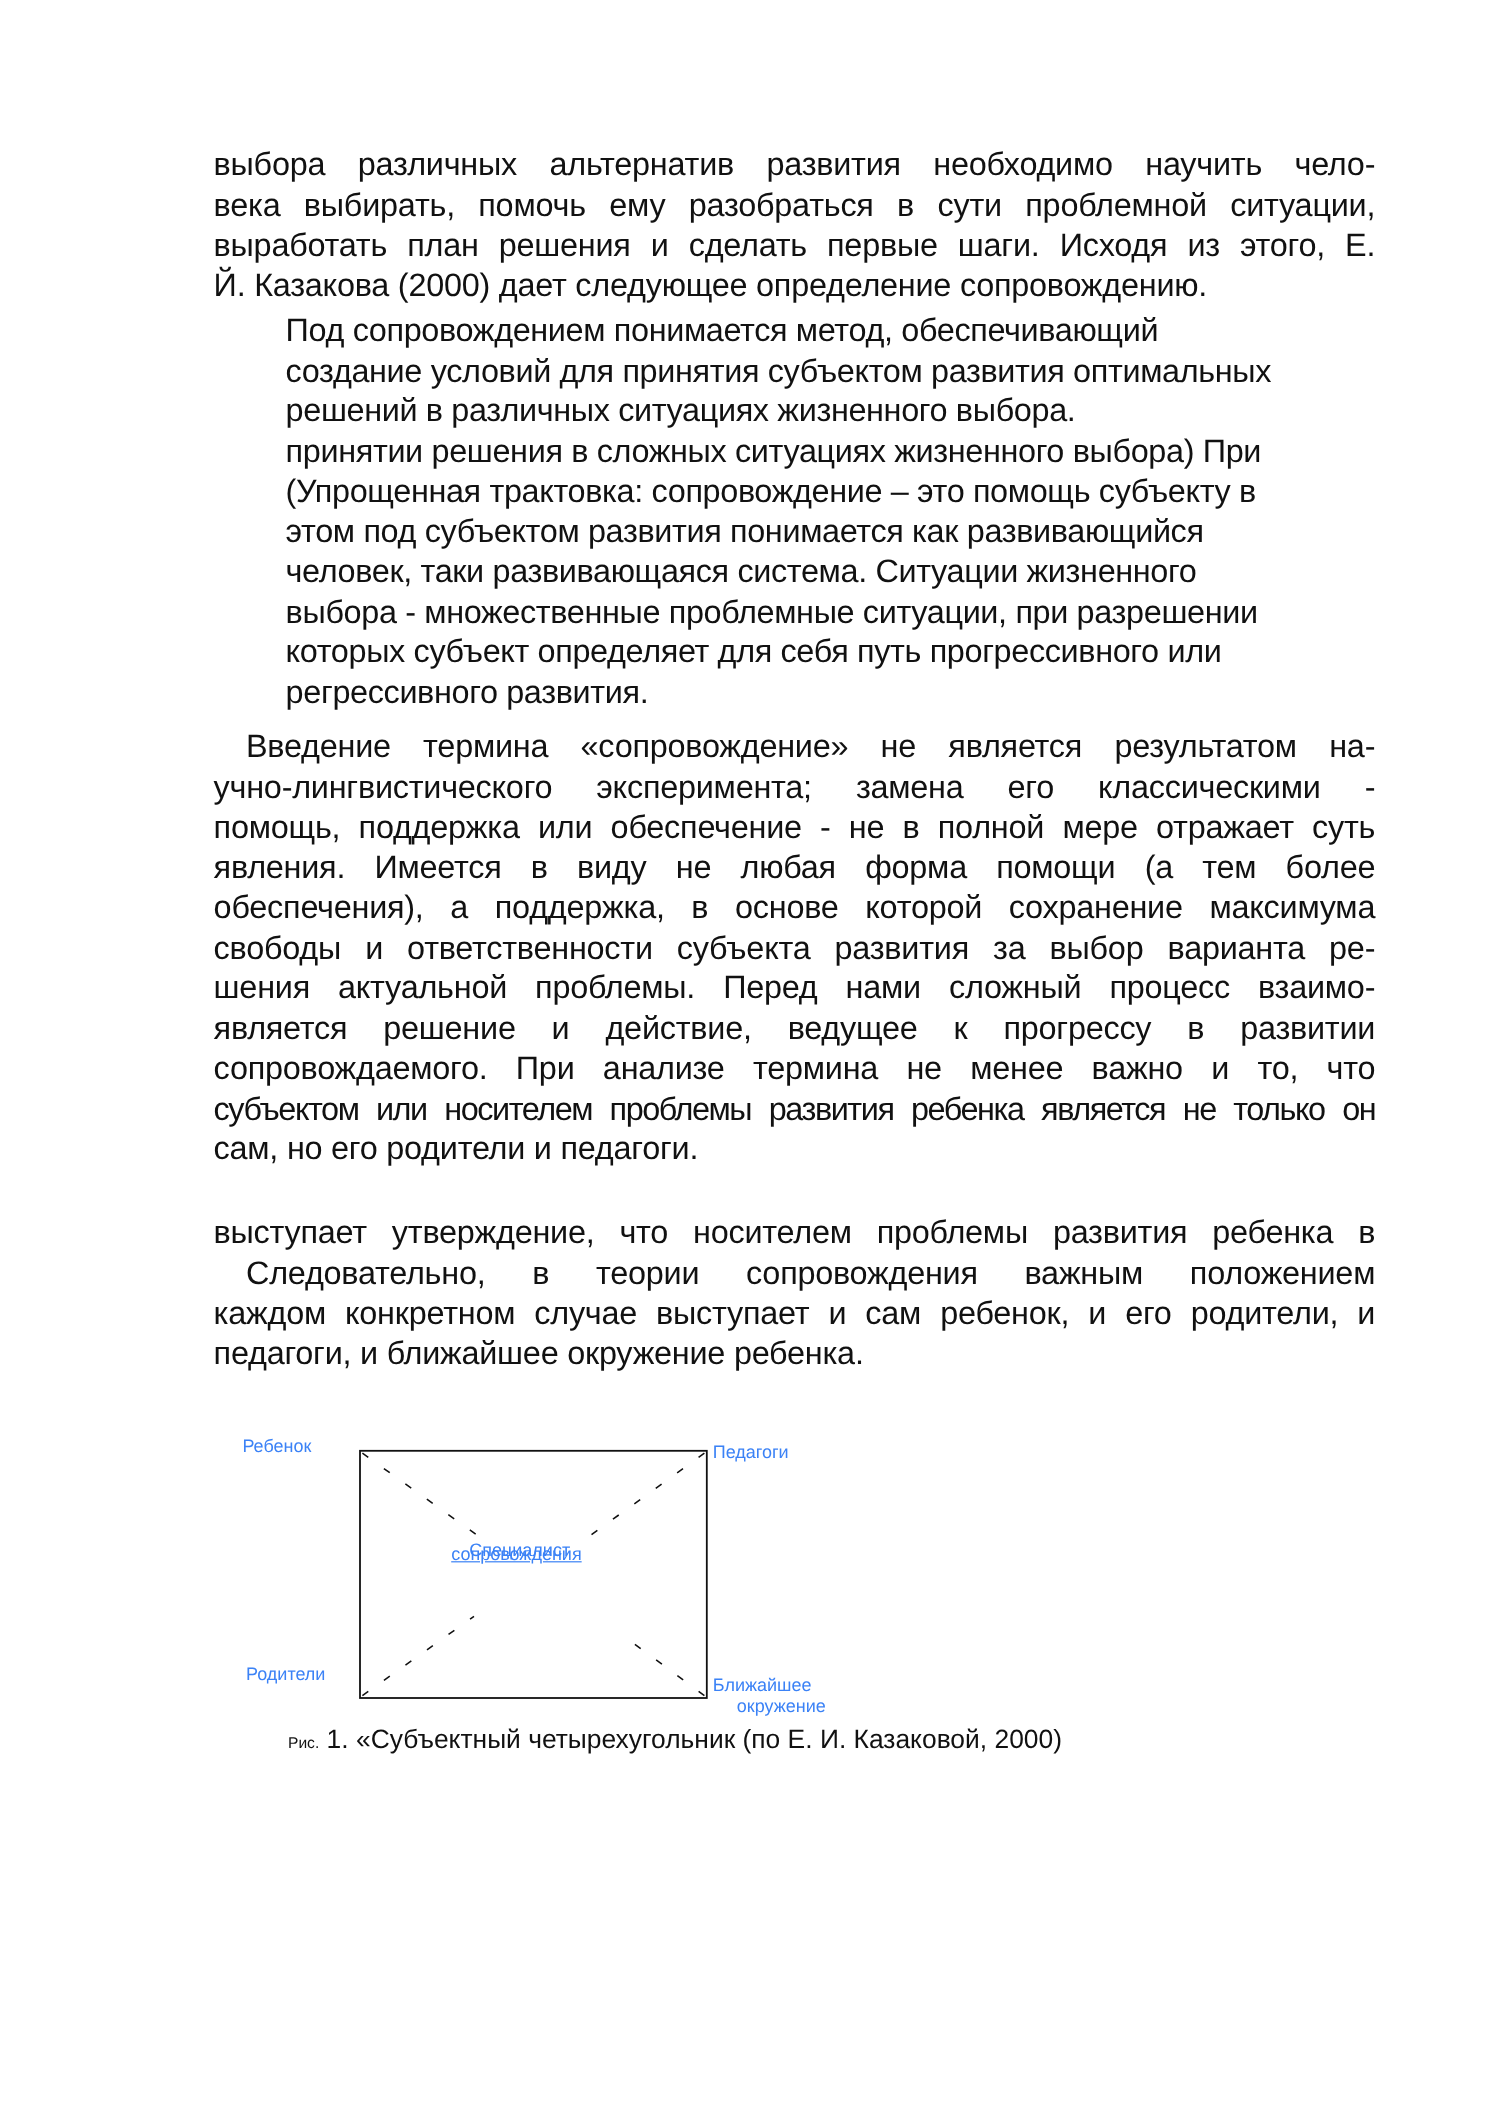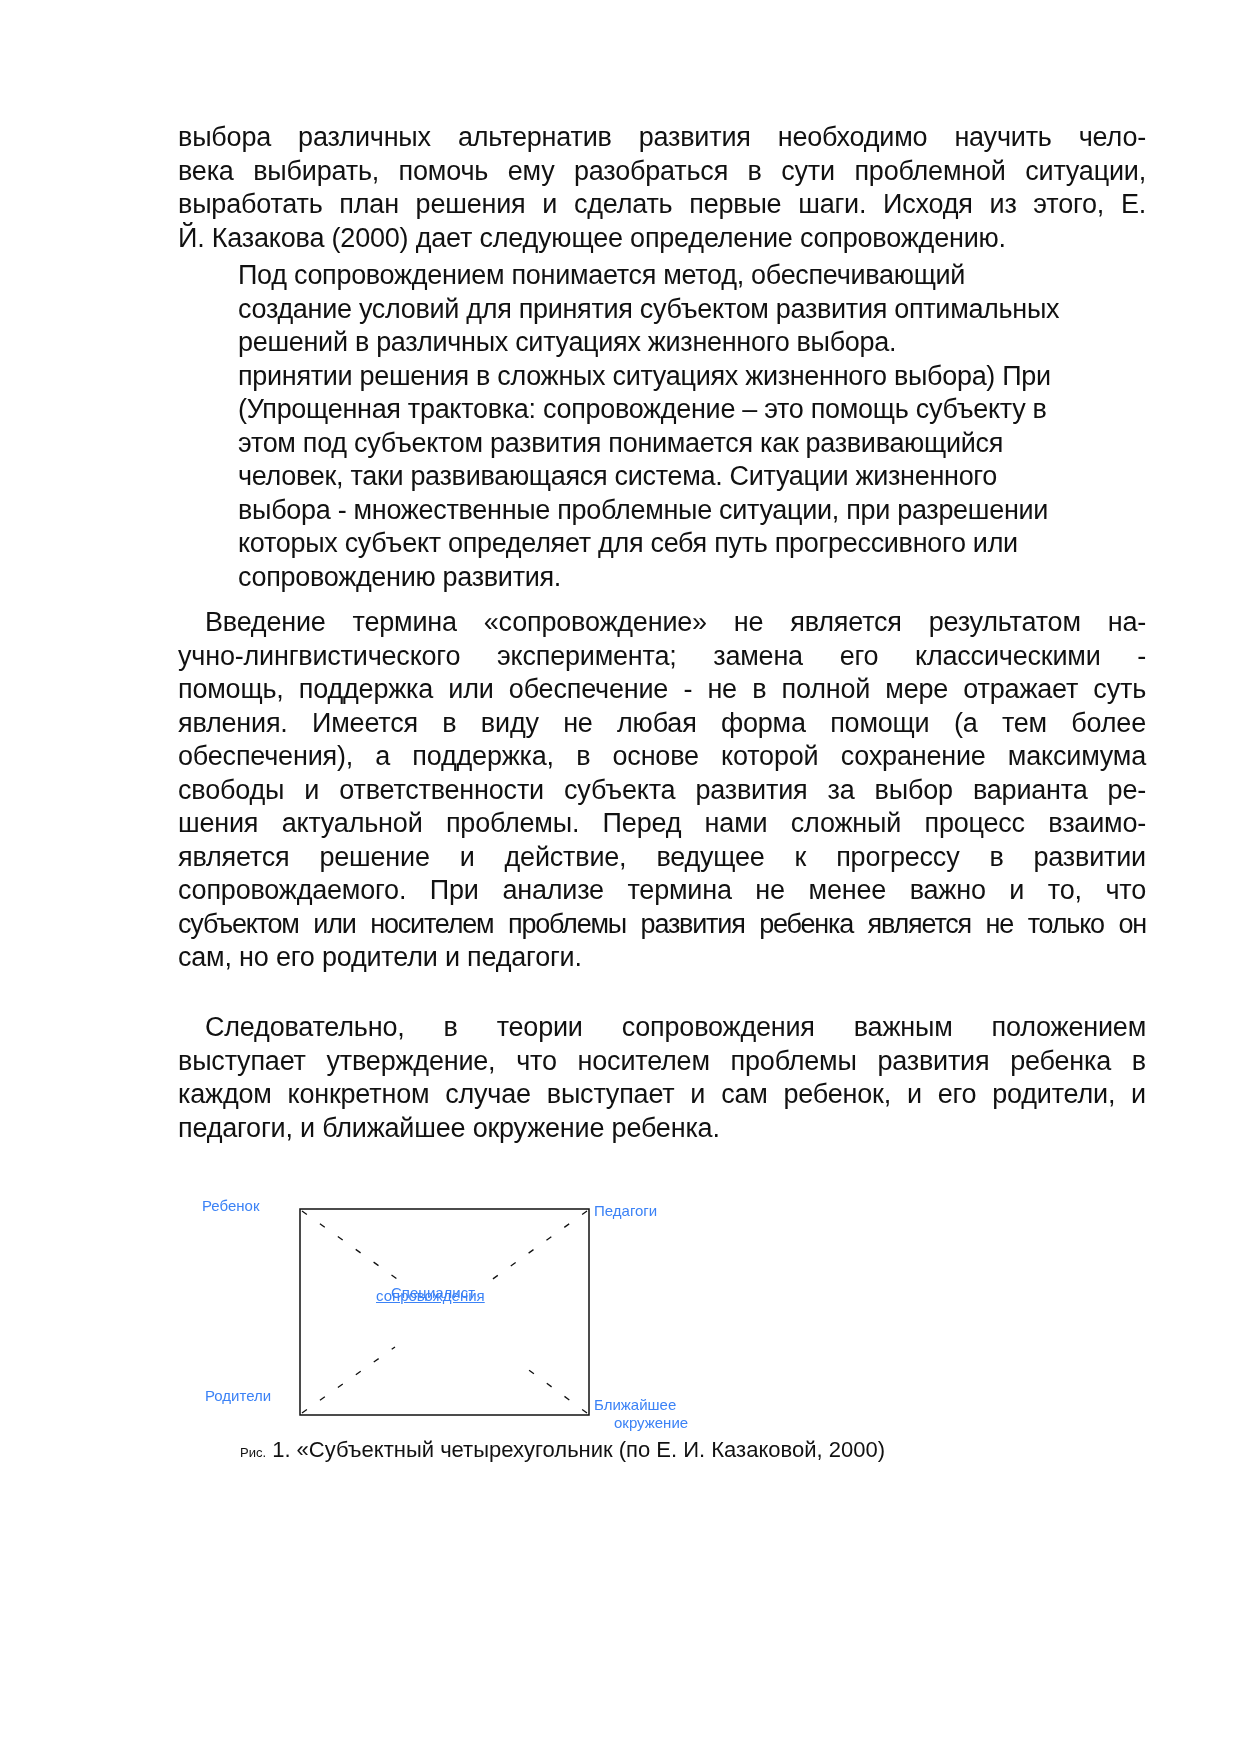--- a/index.html
+++ b/index.html
@@ -37,40 +37,40 @@
   <div class="quote" id="q1">
     <span class="ln">Под сопровождением понимается метод, обеспечивающий</span>
     <span class="ln">создание условий для принятия субъектом развития оптимальных</span>
     <span class="ln">решений  в различных ситуациях жизненного выбора.</span>
     <span class="ln">принятии решения в сложных ситуациях жизненного выбора) При</span>
     <span class="ln">(Упрощенная трактовка: сопровождение – это помощь субъекту в</span>
     <span class="ln">этом под субъектом развития понимается как развивающийся</span>
     <span class="ln">человек, таки развивающаяся система. Ситуации жизненного</span>
     <span class="ln">выбора - множественные проблемные ситуации, при разрешении</span>
     <span class="ln">которых субъект определяет для себя путь прогрессивного или</span>
-    <span class="ln">сопровождению развития.</span>
+    <span class="ln">регрессивного развития.</span>
   </div>
 
   <div class="para" id="p2">
     <span class="ln indent">Введение термина «сопровождение» не является результатом на-</span>
     <span class="ln">учно-лингвистического эксперимента; замена его классическими -</span>
     <span class="ln">помощь, поддержка или обеспечение - не в полной мере отражает суть</span>
     <span class="ln">явления. Имеется в виду не любая форма помощи (а тем более</span>
     <span class="ln">обеспечения), а поддержка, в основе которой сохранение максимума</span>
     <span class="ln">свободы и ответственности субъекта развития за выбор варианта ре-</span>
     <span class="ln">шения актуальной проблемы. Перед нами сложный процесс взаимо-</span>
     <span class="ln">является решение и действие, ведущее к прогрессу в развитии</span>
     <span class="ln">сопровождаемого. При анализе термина не менее важно и то, что</span>
     <span class="ln" style="letter-spacing:-1.2px;">субъектом или носителем проблемы развития ребенка является не только он</span>
     <span class="ln last">сам, но его родители и педагоги.</span>
   </div>
 
   <div class="para" id="p3">
+    <span class="ln">выступает утверждение, что носителем проблемы развития ребенка в</span>
     <span class="ln indent">Следовательно, в теории сопровождения важным положением</span>
-    <span class="ln">выступает утверждение, что носителем проблемы развития ребенка в</span>
     <span class="ln">каждом конкретном случае выступает и сам ребенок, и его родители, и</span>
     <span class="ln last">педагоги, и ближайшее окружение ребенка.</span>
   </div>
 
   <div class="figure">
     <svg width="500" height="250" viewBox="0 0 500 250">
       <rect x="100" y="24" width="289" height="206" fill="none" stroke="#111" stroke-width="1.5"></rect>
       <line x1="102" y1="26" x2="200" y2="96" stroke="#111" stroke-width="1.3" stroke-dasharray="6 16"></line>
       <line x1="387" y1="26" x2="290" y2="96" stroke="#111" stroke-width="1.3" stroke-dasharray="6 16"></line>
       <line x1="102" y1="228" x2="195" y2="162" stroke="#111" stroke-width="1.3" stroke-dasharray="6 16"></line>

